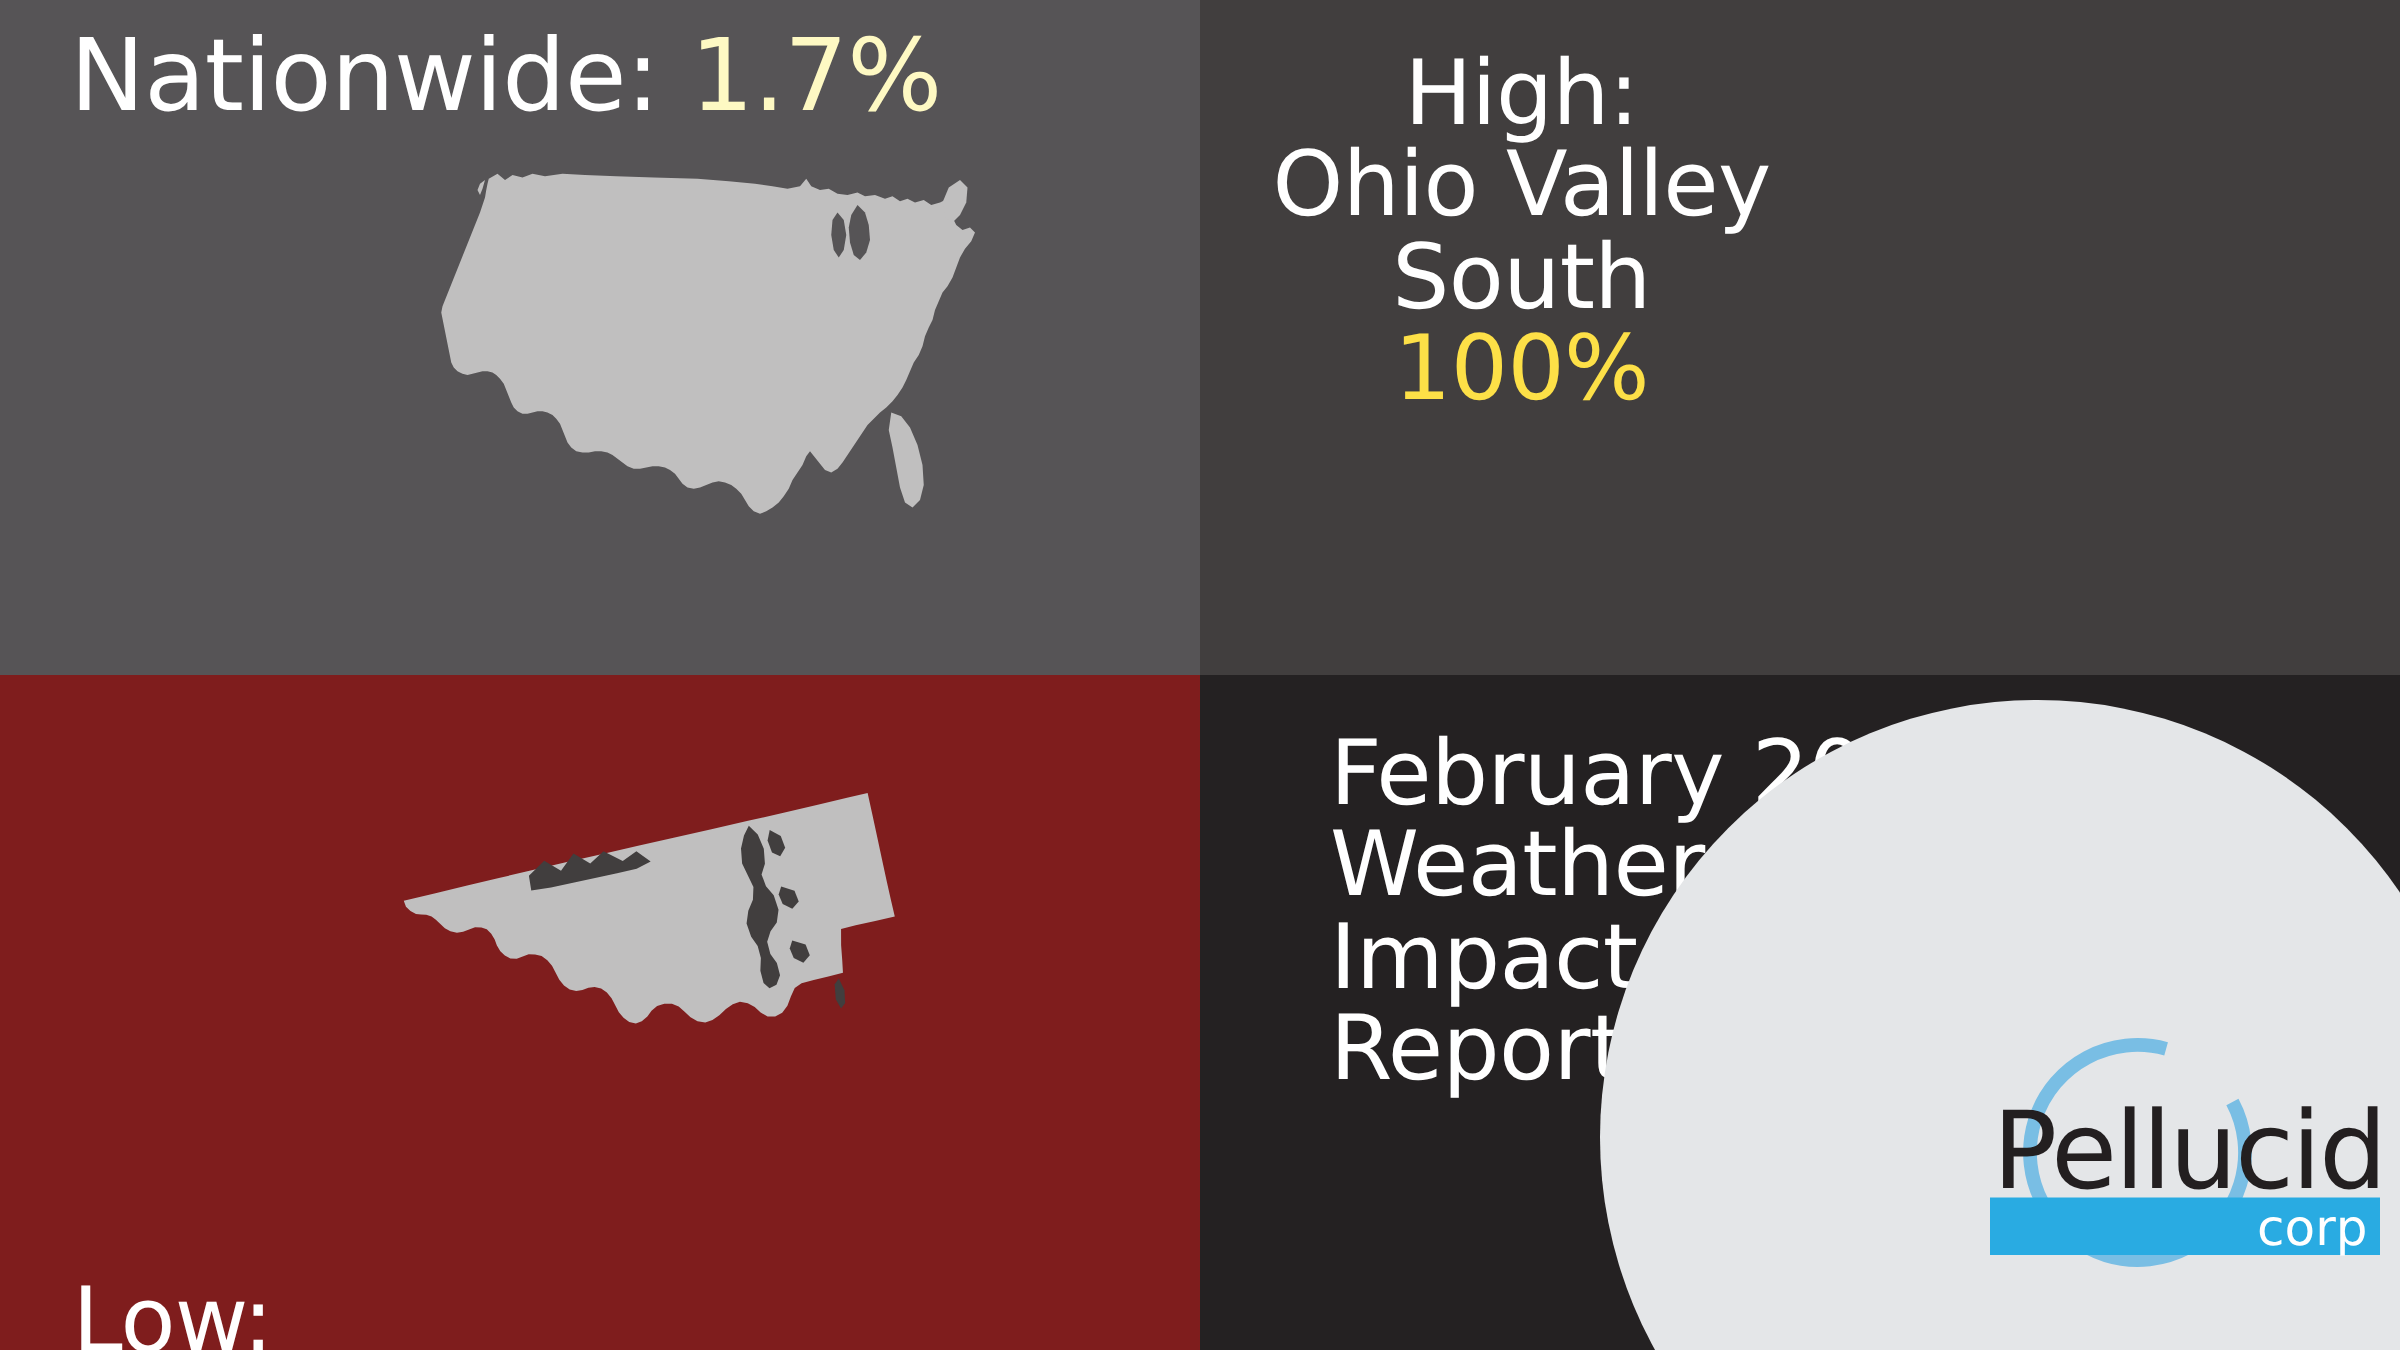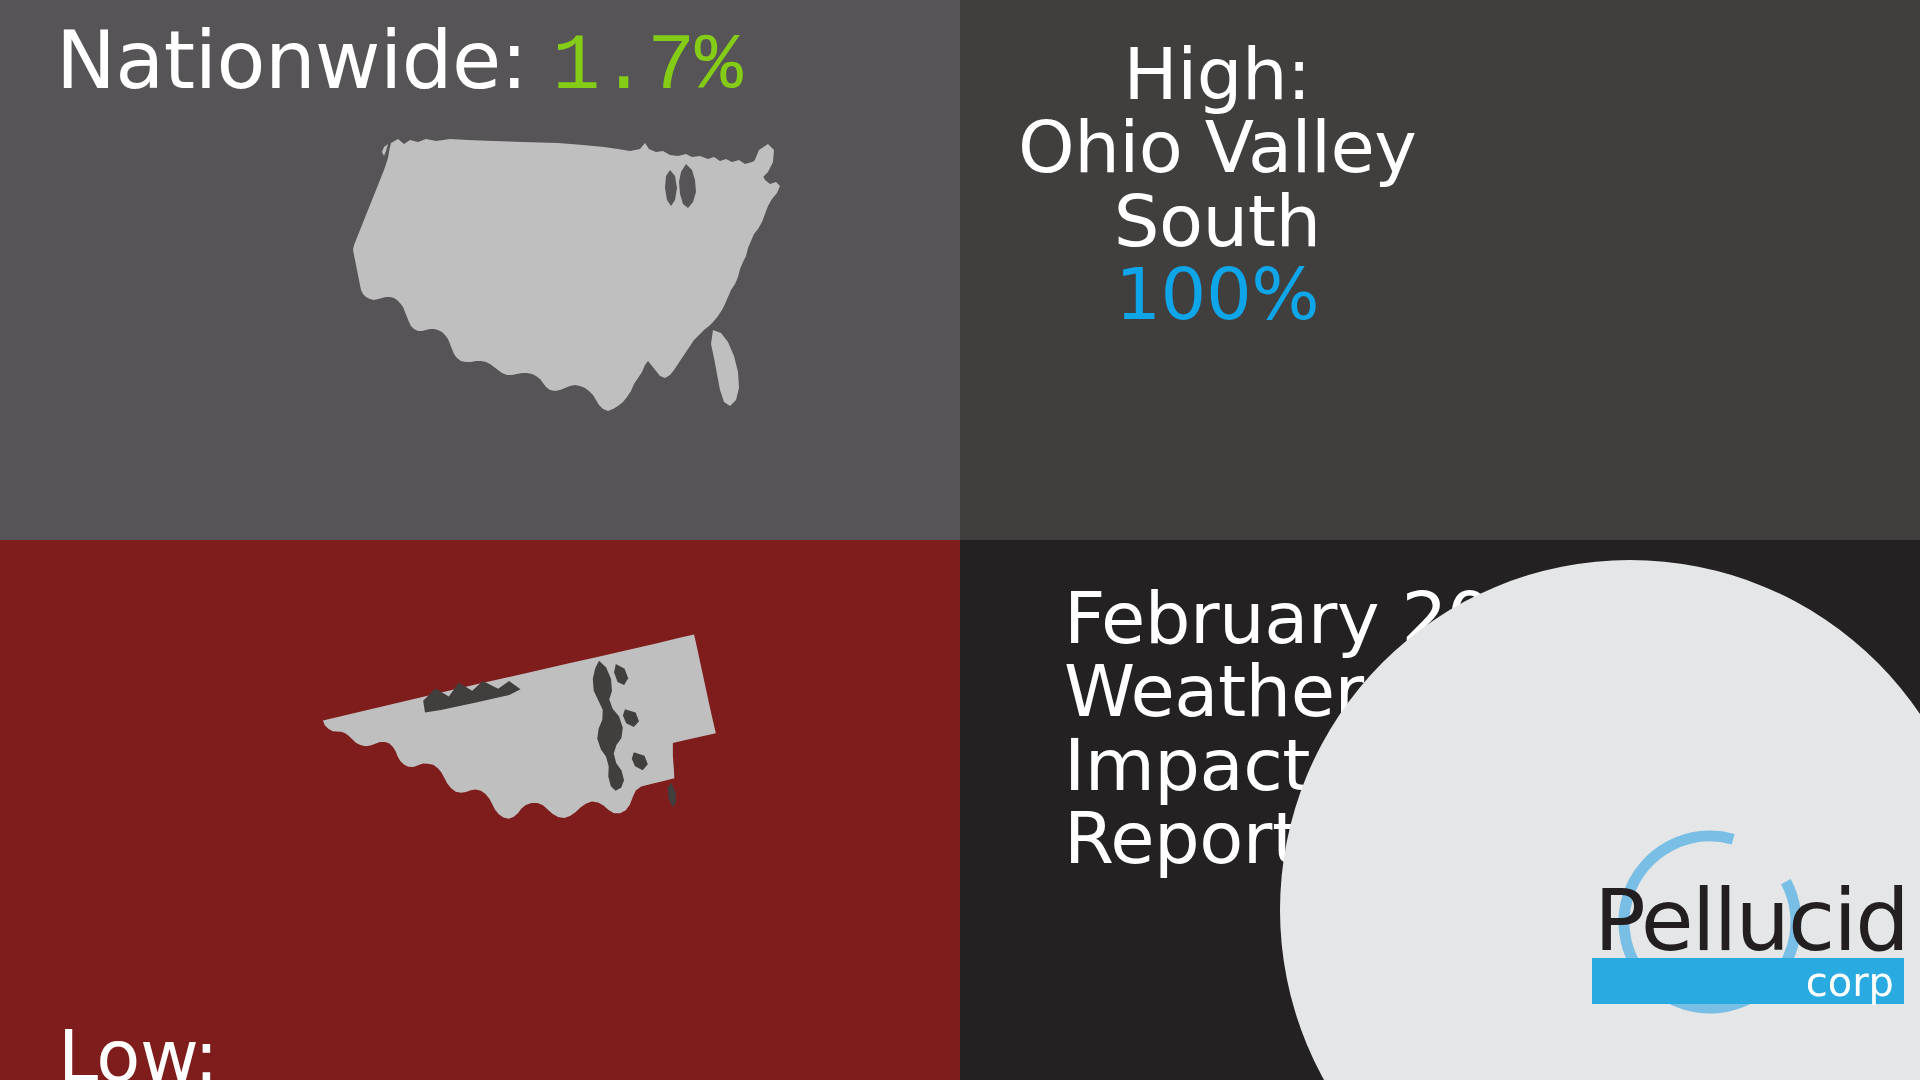--- a/index.html
+++ b/index.html
@@ -150,29 +150,29 @@
 
         <path class="map-shape" d="M 395,200 L 403,203 L 410,212 L 416,226
             L 420,242 L 421,258 L 418,270 L 412,276 L 406,272 L 402,260
             L 399,244 L 396,228 L 393,214 Z" fill="#C0BFBF"></path>
 
         <path class="map-shape" d="M 441,20 L 450,14 L 456,20 L 455,32 L 450,42
             L 444,48 L 438,44 L 436,32 Z" fill="#C0BFBF"></path>
       </svg>
     </div>
 
-    <h1 class="headline" id="nationwide-headline"><span>Nationwide: </span><span class="metric-green" style="color: #84cc16; font-family: Liberation Mono, monospace;">1.7%</span></h1>
+    <h1 class="headline" id="nationwide-headline"><span>Nationwide: </span><span class="metric-green" style="color: #fef9c3;">1.7%</span></h1>
   </div>
 
   <div class="quadrant" id="q-high" style="background: rgb(65, 62, 62);">
 
     <h1 class="headline" id="high-headline"><span>High:
 Ohio Valley
 South
-</span><span class="metric-green" style="color: #0ea5e9;">100%</span></h1>
+</span><span class="metric-green" style="color: #fde047;">100%</span></h1>
   </div>
 
   <div class="quadrant" id="q-low" style="background: #7f1d1d;">
 
     <div class="map-wrap" id="md-map-wrap">
       <svg viewBox="0 0 470 290" width="470" height="290" aria-hidden="true">
         <g transform="rotate(-9 235 145)">
 
           <path class="map-shape" d="
             M 18,96 L 44,94 L 70,92 L 96,90 L 122,88 L 150,86 L 180,84 L 210,82

